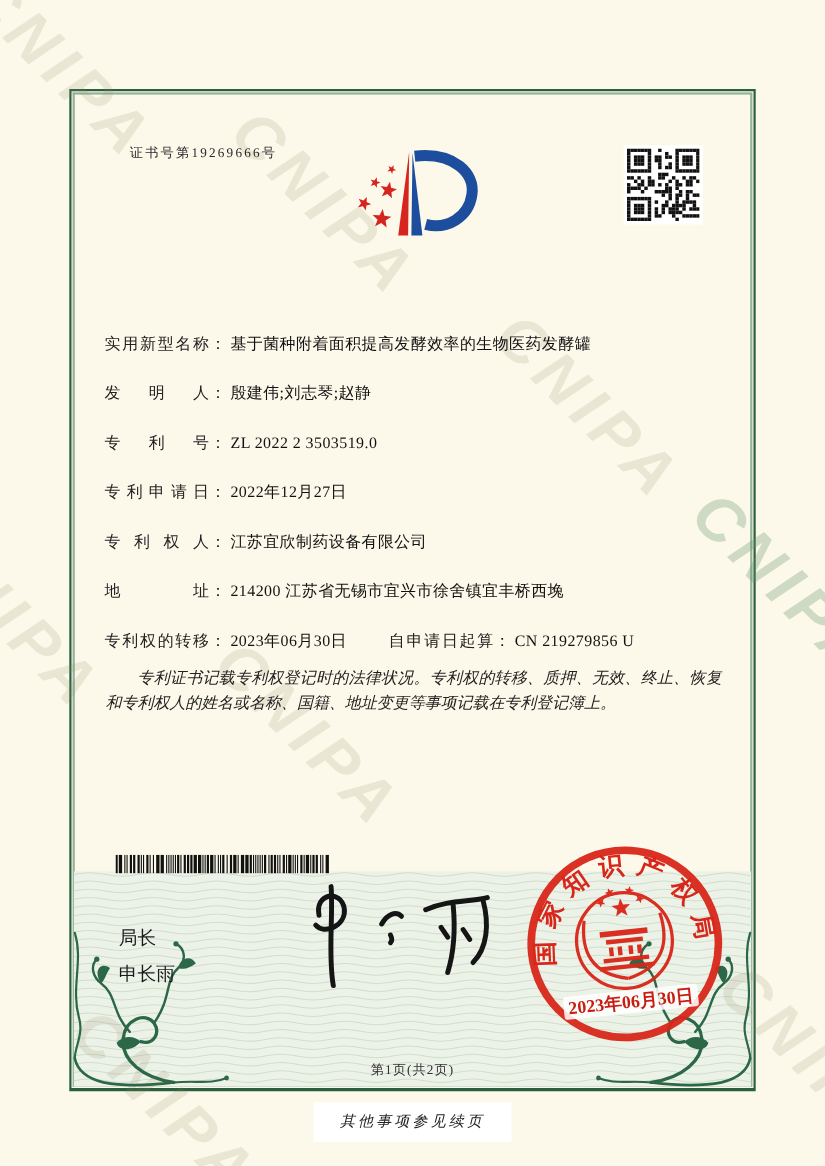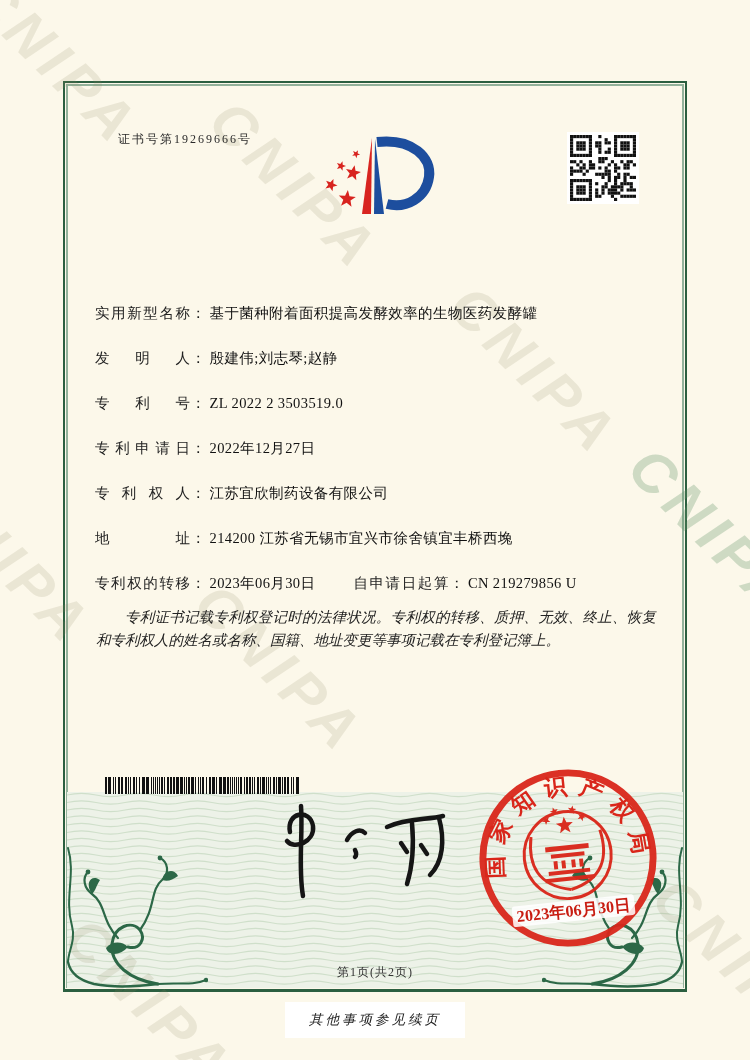--- a/index.html
+++ b/index.html
@@ -472,20 +472,24 @@
       <rect x="171" y="0" width="1" height="17" fill="#111"></rect>
       <rect x="173" y="0" width="3" height="17" fill="#111"></rect>
       <rect x="177" y="0" width="1" height="17" fill="#111"></rect>
       <rect x="179" y="0" width="2" height="17" fill="#111"></rect>
       <rect x="182" y="0" width="2" height="17" fill="#111"></rect>
       <rect x="186" y="0" width="1" height="17" fill="#111"></rect>
       <rect x="188" y="0" width="1" height="17" fill="#111"></rect>
       <rect x="191" y="0" width="3" height="17" fill="#111"></rect>
     </svg>
 
+  <div class="director">
+    <div>局长</div>
+    <div>申长雨</div>
+  </div>
 
   <svg class="sig" width="200" height="100" viewBox="0 0 200 100">
     <g stroke="#151515" stroke-width="4.5" fill="none" stroke-linecap="round" stroke-linejoin="round">
       <path d="M38,32 C34,12 58,8 61,26 C63,42 42,50 35,41"></path>
       <path d="M49,6 C51,34 46,68 51,96"></path>
       <path d="M95,40 C100,31 108,28 113,33"></path>
       <path d="M103,50 C105,54 104,56 103,57"></path>
       <path d="M135,27 C155,18 176,20 191,16"></path>
       <path d="M160,23 C162,45 160,68 155,84"></path>
       <path d="M187,18 C193,40 191,62 178,75"></path>

